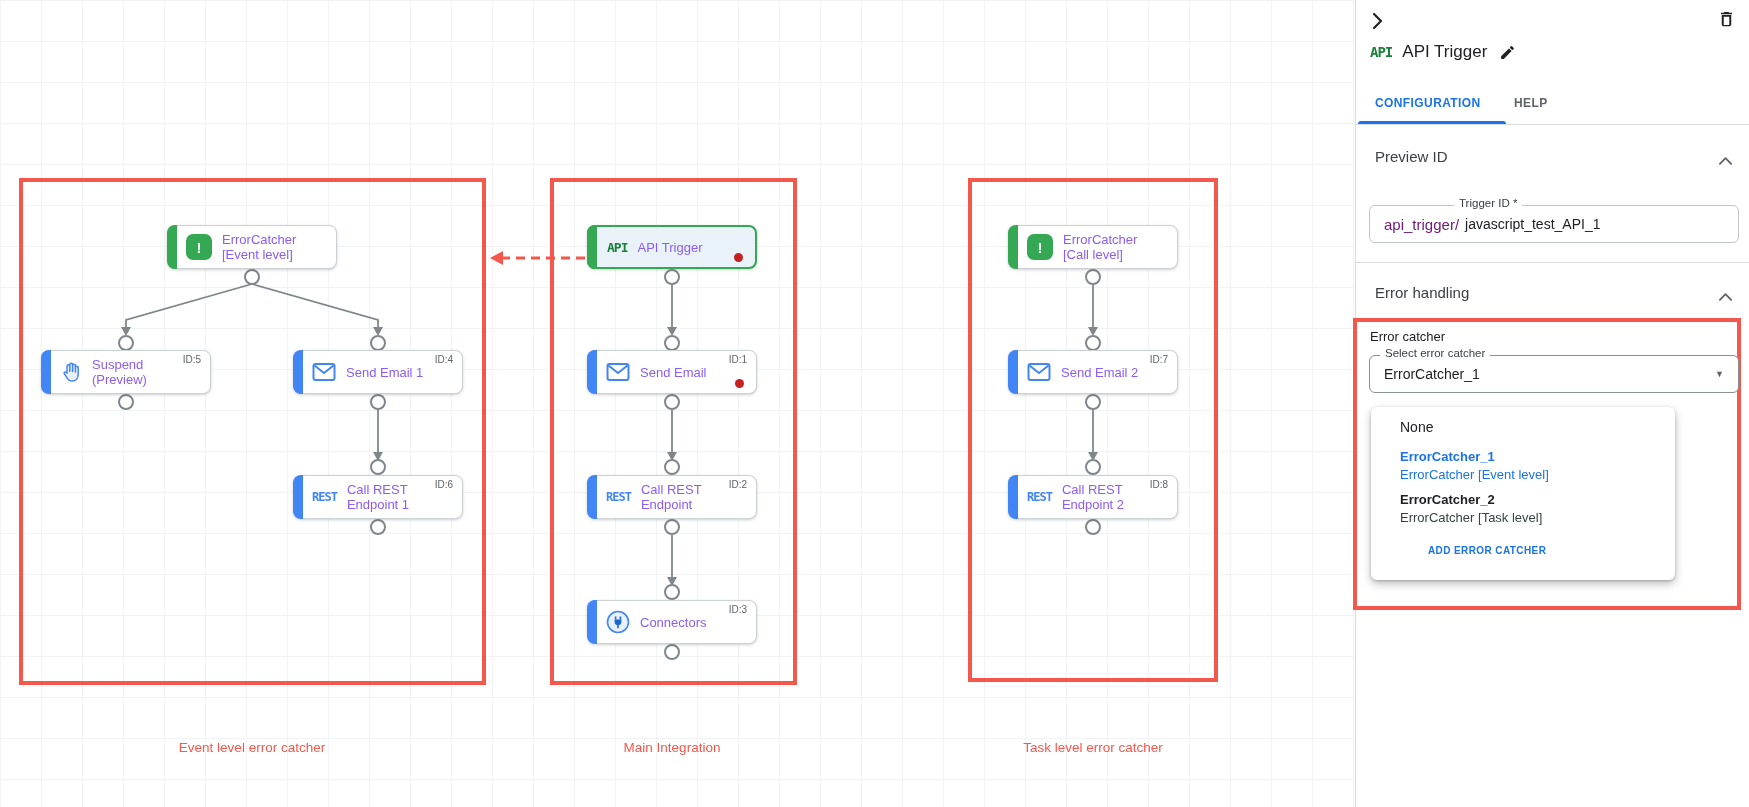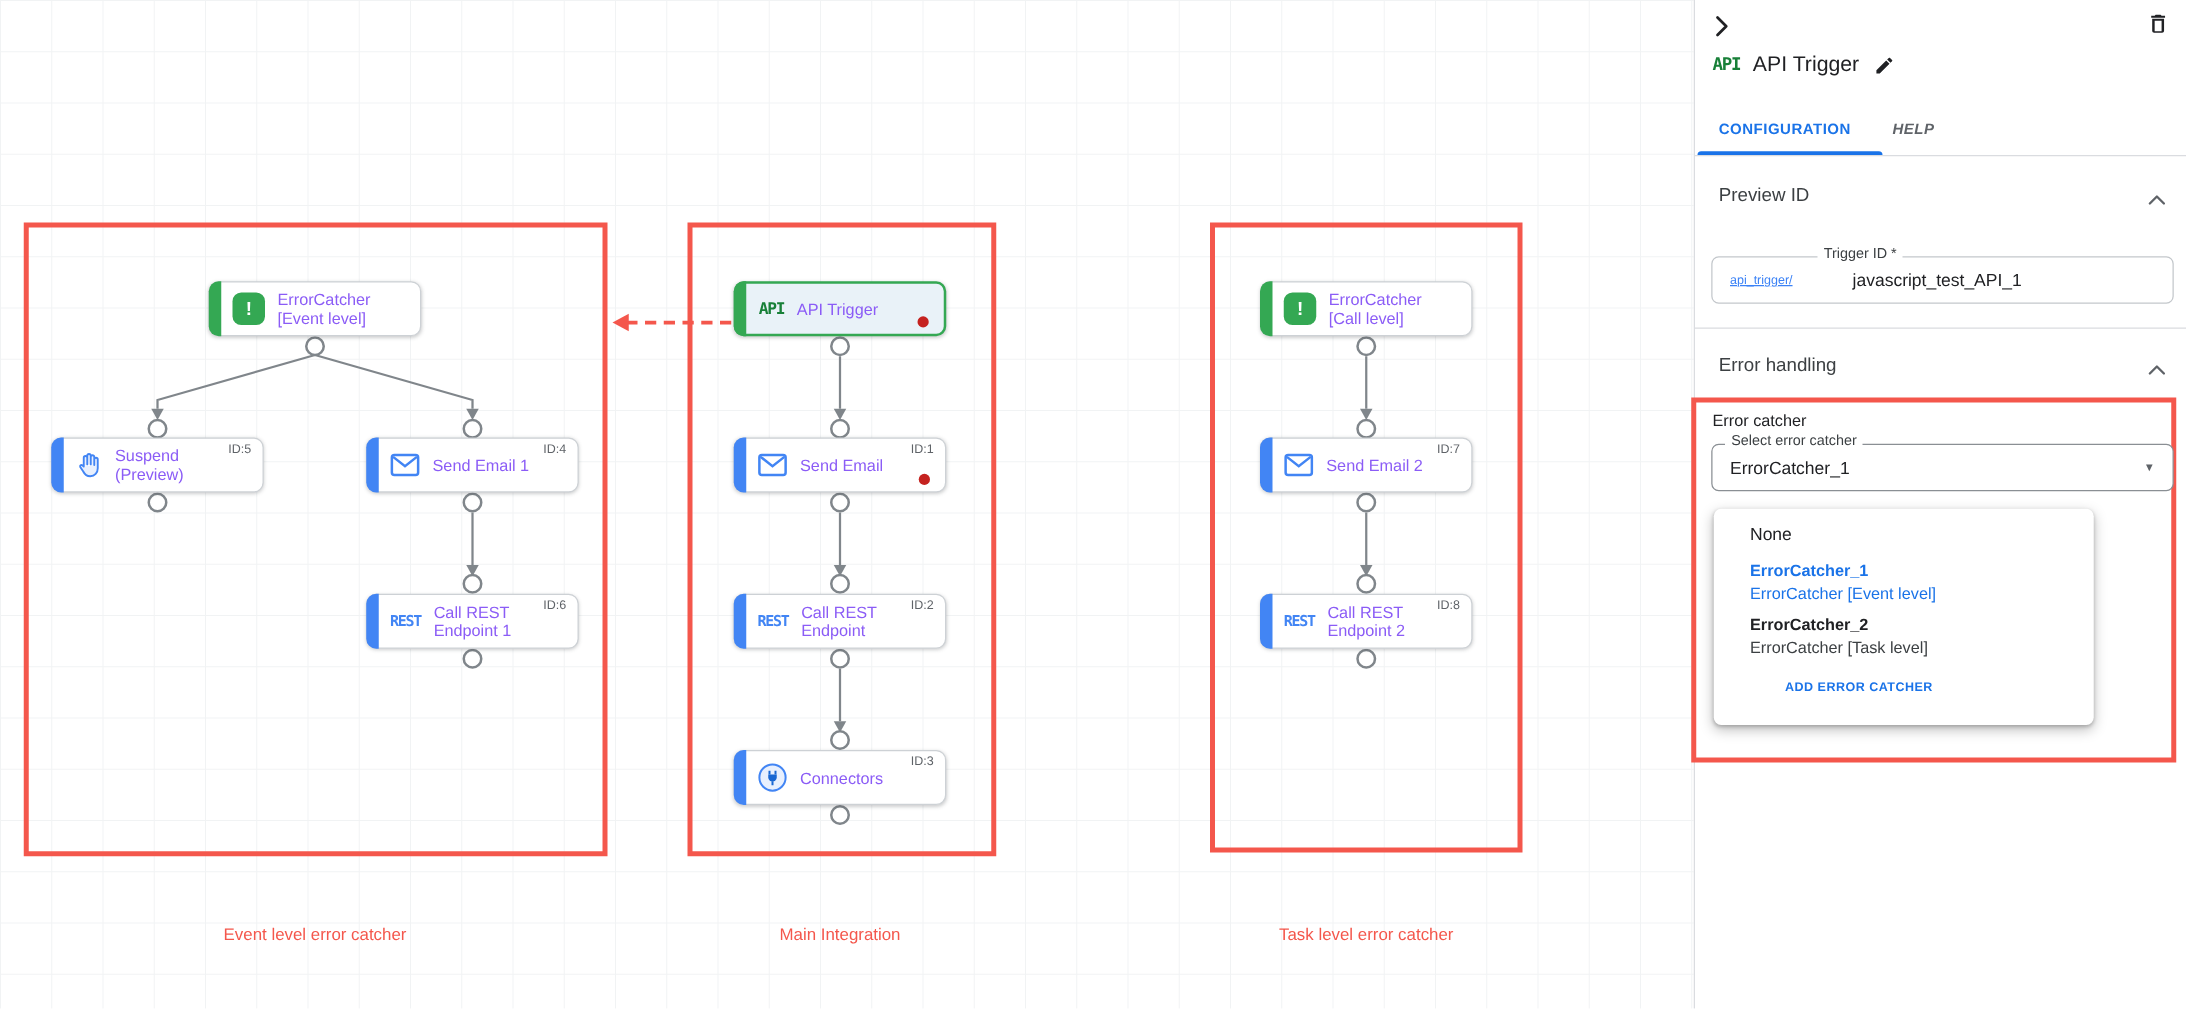--- a/index.html
+++ b/index.html
@@ -51,21 +51,21 @@
   .tab.inactive{color:#5f6368;}
   #tab-underline{position:absolute;left:2px;top:35px;width:148px;height:3px;background:#1a73e8;border-radius:3px 3px 0 0;}
   #tab-divider{position:absolute;left:0;top:38px;width:100%;height:1px;background:#dadce0;}
   .section-heading{position:absolute;left:19px;font-size:15px;font-weight:500;color:#3c4043;}
   .collapse-ic{position:absolute;right:16px;}
   .divider{position:absolute;left:0;width:100%;height:1px;background:#dadce0;}
 
   .outlined-field{position:absolute;left:13px;width:370px;height:38px;border:1.5px solid #c3c7cb;
     border-radius:6px;box-sizing:border-box;background:#fff;display:flex;align-items:center;padding-left:14px;}
   .float-label{position:absolute;font-size:11.5px;font-weight:500;color:#3c4043;background:#fff;padding:0 5px;white-space:nowrap;}
-  .prefix{color:#3b82f6;font-size:10px;text-decoration:underline;}
+  .prefix{color:#701a75;font-size:15px;}
   .value{color:#202124;font-size:14px;margin-left:6px;}
 
   #eh-redrect{position:absolute;left:-3px;top:318px;width:388px;height:292px;border:4px solid #f4574c;box-sizing:border-box;}
   #select-arrow{position:absolute;right:14px;font-size:9px;color:#5f6368;}
   #dropdown{position:absolute;left:15px;top:407px;width:304px;height:173px;background:#fff;border-radius:6px;
     box-shadow:0 1px 3px rgba(0,0,0,.2),0 4px 10px rgba(0,0,0,.25);}
   .dd-item{position:absolute;left:29px;font-size:13px;}
   .dd-name{font-weight:bold;}
   .dd-blue{color:#1a73e8;}
   .dd-dark{color:#202124;}
@@ -312,33 +312,33 @@
       <span id="panel-title">API Trigger</span>
       <span class="icon-btn" style="position:static;width:20px;height:20px;">
         <svg width="17" height="17" viewBox="0 0 24 24">
             <path d="M3 17.25V21h3.75L17.8 9.94l-3.75-3.75L3 17.25zM20.7 7.04c.39-.39.39-1.02 0-1.41l-2.34-2.34c-.39-.39-1.02-.39-1.41 0l-1.83 1.83 3.75 3.75 1.83-1.83z" fill="#202124"></path>
           </svg>
       </span>
     </div>
 
     <div id="tabs">
       <span class="tab active" style="left:19px;">CONFIGURATION</span>
-      <span class="tab inactive" style="left:158px;font-style:italic;">HELP</span>
+      <span class="tab inactive" style="left:158px;">HELP</span>
       <span id="tab-underline"></span>
       <span id="tab-divider"></span>
     </div>
 
     <div class="section-heading" style="top:148px;">Preview ID</div>
     <span class="collapse-ic" style="top:152px;">
       <svg width="15" height="10" viewBox="0 0 16 10">
           <polyline points="2,8 8,2 14,8" fill="none" stroke="#5f6368" stroke-width="2" stroke-linecap="round" stroke-linejoin="round"></polyline>
         </svg>
     </span>
 
-    <div class="outlined-field" style="top:205px;gap:42px;">
+    <div class="outlined-field" style="top:205px;">
       <span class="float-label" style="left:84px;top:-9px;">Trigger ID *</span>
       <span class="prefix">api_trigger/</span>
       <span class="value">javascript_test_API_1</span>
     </div>
 
     <div class="divider" style="top:262px;"></div>
 
     <div class="section-heading" style="top:284px;">Error handling</div>
     <span class="collapse-ic" style="top:288px;">
       <svg width="15" height="10" viewBox="0 0 16 10">

